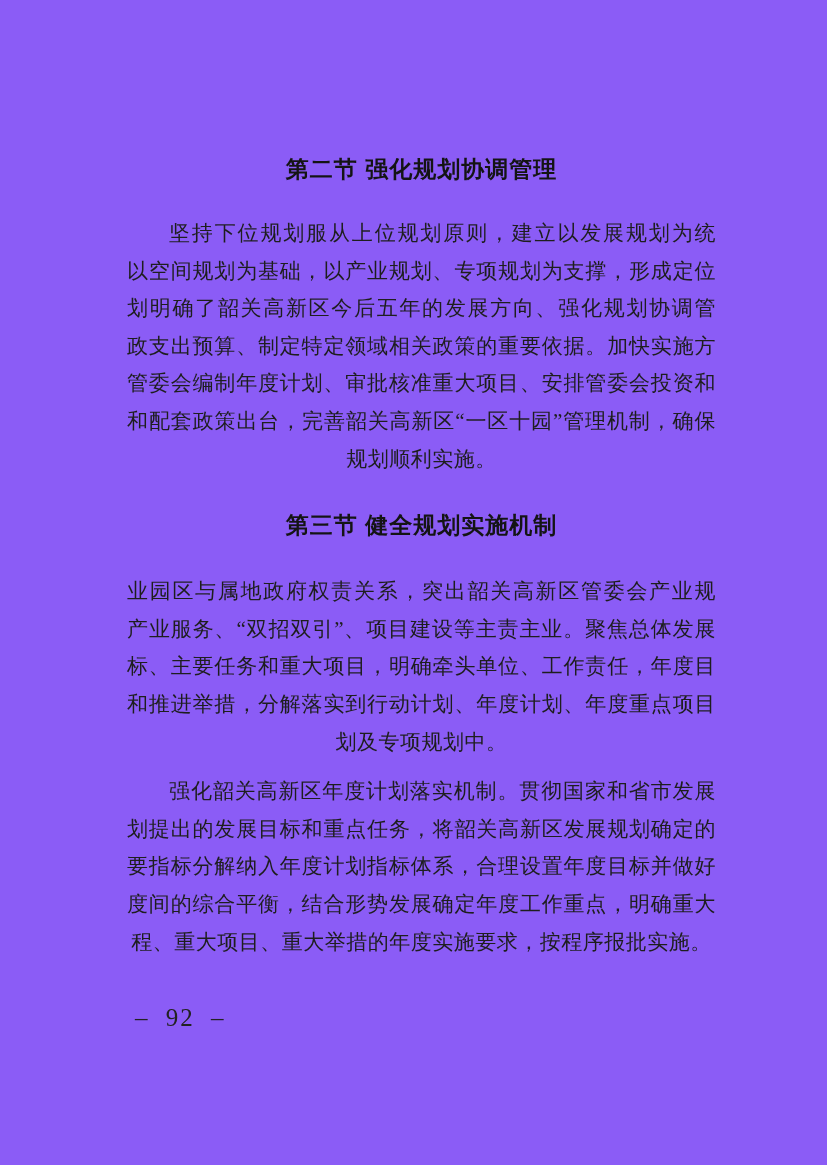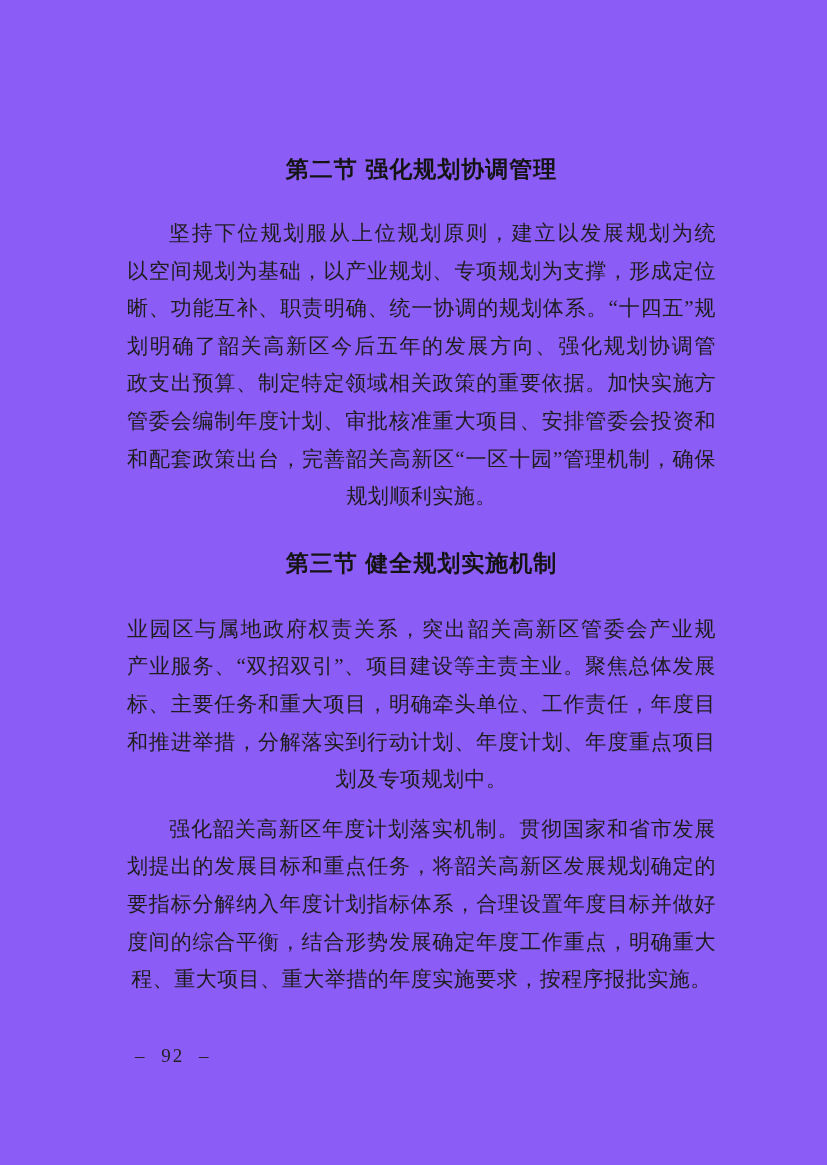--- a/index.html
+++ b/index.html
@@ -38,38 +38,37 @@
     overflow: hidden;
     text-align: justify;
     text-align-last: justify;
     letter-spacing: 0.5px;
   }
   .line.indent { text-indent: 42px; }
   .line.line-last { text-align: center; text-align-last: auto; }
   .footer {
     margin-top: 44px;
     padding-left: 20px;
-    font-size: 19px;
+    font-size: 25px;
     line-height: 26px;
     letter-spacing: 2px;
     word-spacing: 8px;
     color: #222222;
   }
 </style>
 </head>
 <body>
 
 <div class="page">
 
   <h2 class="sec-title" id="title-1">第二节 强化规划协调管理</h2>
 
   <div class="para" id="para-1">
     <div class="line indent">坚持下位规划服从上位规划原则，建立以发展规划为统领，</div>
     <div class="line">以空间规划为基础，以产业规划、专项规划为支撑，形成定位清</div>
-    <div class="line">晰、功能互补、职责明确、统一协调的规划体系。“十四五”规</div>
     <div class="line">划明确了韶关高新区今后五年的发展方向、强化规划协调管理，是</div>
     <div class="line">政支出预算、制定特定领域相关政策的重要依据。加快实施方案</div>
     <div class="line">管委会编制年度计划、审批核准重大项目、安排管委会投资和财</div>
     <div class="line">和配套政策出台，完善韶关高新区“一区十园”管理机制，确保</div>
     <div class="line line-last">规划顺利实施。</div>
   </div>
 
   <h2 class="sec-title" id="title-2">第三节 健全规划实施机制</h2>
 
   <div class="para" id="para-2">

